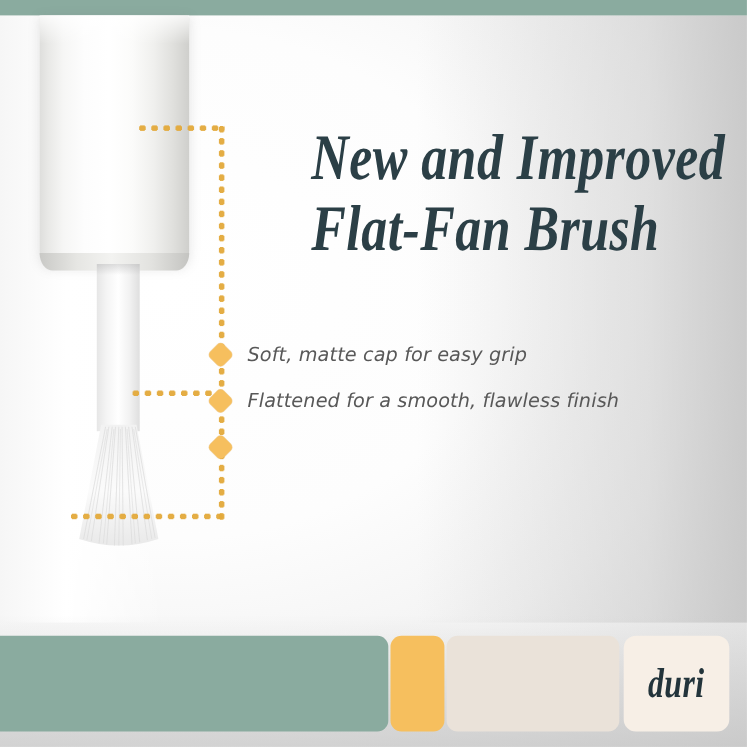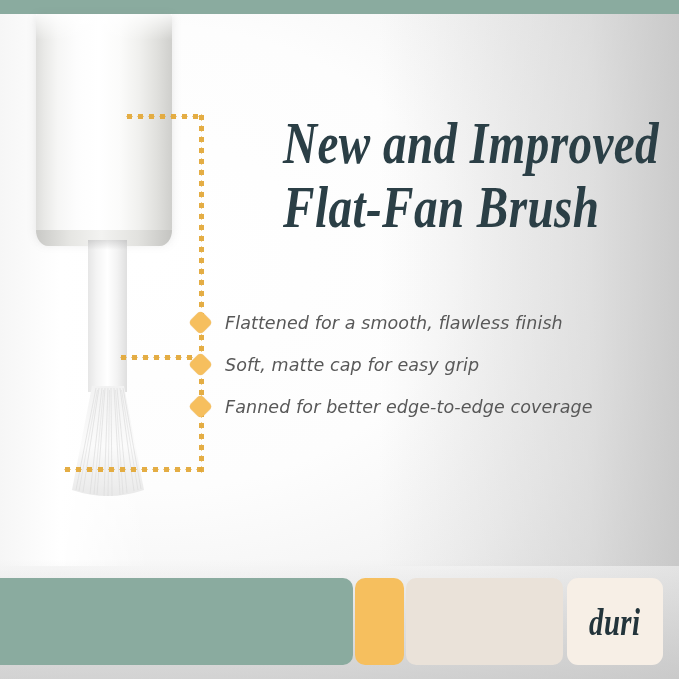--- a/index.html
+++ b/index.html
@@ -210,33 +210,32 @@
   <div class="headline">
     <span class="hl-line hl-line-1">New and Improved</span>
     <span class="hl-line hl-line-2">Flat-Fan Brush</span>
   </div>
 
   <div class="bullets">
     <div class="bullet-row">
       <span class="bullet-mark">
           <i></i>
         </span>
-      <span class="bullet-text">Flattened for a smooth, flawless finish</span>
+      <span class="bullet-text">Soft, matte cap for easy grip</span>
     </div>
     <div class="bullet-row">
       <span class="bullet-mark">
           <i></i>
         </span>
-      <span class="bullet-text">Soft, matte cap for easy grip</span>
+      <span class="bullet-text">Flattened for a smooth, flawless finish</span>
     </div>
     <div class="bullet-row">
       <span class="bullet-mark">
           <i></i>
         </span>
-      <span class="bullet-text">Fanned for better edge-to-edge coverage</span>
     </div>
   </div>
 
   <div class="footer">
     <div class="fbar fbar-sage"></div>
     <div class="fbar fbar-amber"></div>
     <div class="fbar fbar-cream"></div>
     <div class="fbar fbar-logo">
       <span class="logo-word">duri</span>
     </div>

